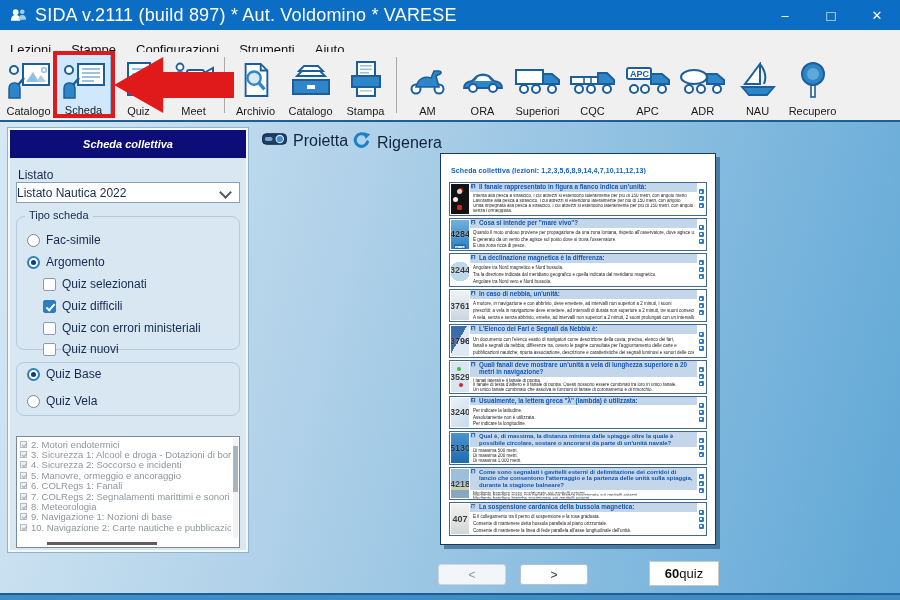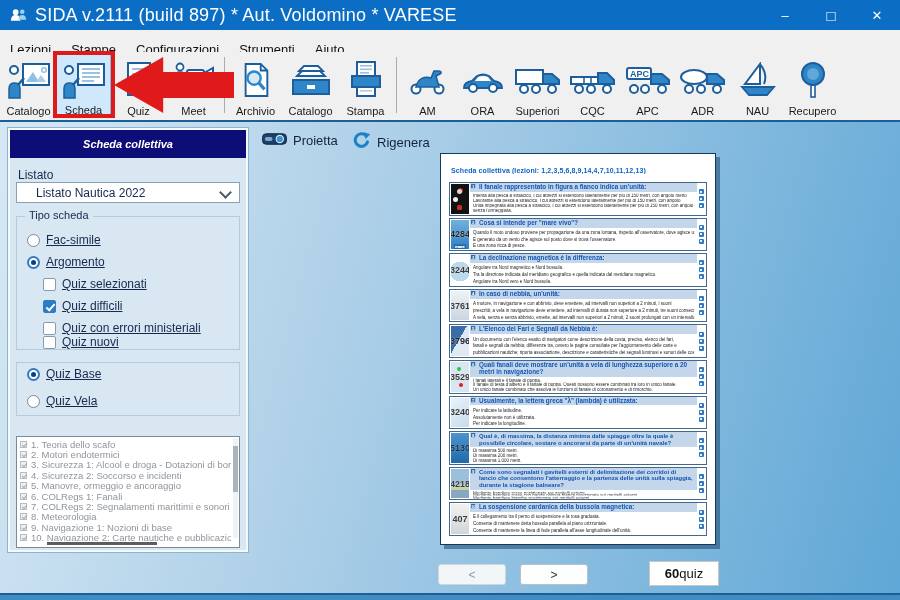--- a/index.html
+++ b/index.html
@@ -43,28 +43,28 @@
                 background:#418cc2;border-top:2px solid #1c5f95;box-sizing:border-box;}
 
   
   .sidebar{position:absolute;left:8px;top:128px;width:240px;height:424px;background:#d9e7f3;
            border:2px solid #f4f9fc;outline:1px solid #8fb3cc;box-sizing:border-box;z-index:5;}
   .sb-header{height:28px;background:#0d0d78;color:#fff;display:flex;align-items:center;justify-content:center;
              font-size:11px;font-weight:bold;font-style:italic;}
   .sb-label{position:absolute;left:8px;top:38px;font-size:12px;color:#16294e;}
   .sb-select{position:absolute;left:6px;top:52px;width:224px;height:21px;background:#fff;
              border:1px solid #86a1b8;font-size:12px;color:#16294e;display:flex;align-items:center;
-             padding-left:19px;box-sizing:border-box;}
+             padding-left:0;box-sizing:border-box;}
   .sb-select .chev{position:absolute;right:9px;top:5px;width:7px;height:7px;
                    border-right:2px solid #4a5a66;border-bottom:2px solid #4a5a66;transform:rotate(45deg);}
-  .groupbox{position:absolute;left:6px;width:224px;border:1px solid #b4cbdc;border-radius:0;box-sizing:border-box;}
+  .groupbox{position:absolute;left:6px;width:224px;border:1px solid #b4cbdc;border-radius:8px;box-sizing:border-box;}
   .gb1{top:86px;height:134px;}
   .gb2{top:232px;height:54px;}
   .glabel{position:absolute;top:-8px;left:8px;background:#d9e7f3;padding:0 4px;font-size:11px;color:#16294e;}
-  .srow{position:absolute;display:flex;align-items:center;gap:6px;font-size:12px;color:#16294e;height:14px;text-decoration:underline;}
+  .srow{position:absolute;display:flex;align-items:center;gap:6px;font-size:12px;color:#16294e;height:14px;}
   .radio{width:13px;height:13px;border:1px solid #7a8a9a;border-radius:50%;background:#fff;box-sizing:border-box;flex:0 0 auto;}
   .radio.checked{border:2px solid #2d7dc4;position:relative;}
   .radio.checked::after{content:"";position:absolute;left:2px;top:2px;width:5px;height:5px;border-radius:50%;background:#0e3e7c;}
   .cb{width:13px;height:13px;border:1px solid #8a9bb0;border-radius:2px;background:#fff;box-sizing:border-box;position:relative;flex:0 0 auto;}
   .cb.checked{background:#2d7dc4;border-color:#2d7dc4;}
   .cb.checked::after{content:"";position:absolute;left:4px;top:1px;width:3px;height:7px;
                      border:solid #fff;border-width:0 2px 2px 0;transform:rotate(42deg);}
   .sb-all{position:absolute;left:8px;top:288px;display:flex;align-items:center;gap:16px;font-size:12px;color:#16294e;margin-top:36px;}
   .listbox{position:absolute;left:6px;top:306px;width:224px;height:112px;background:#fff;
            border:1px solid #7a8a99;box-sizing:border-box;overflow:hidden;padding:2px 8px 0 3px;}
@@ -72,21 +72,21 @@
   .lcb{width:7px;height:7px;border:1px solid #b4bcc4;background:#eef1f3;box-sizing:border-box;position:relative;flex:0 0 auto;}
   .lcb::after{content:"";position:absolute;left:2px;top:0px;width:2px;height:4px;
               border:solid #a0a8b0;border-width:0 1.5px 1.5px 0;transform:rotate(42deg);}
   .ltext{white-space:nowrap;overflow:hidden;flex:1;}
   .vscroll{position:absolute;right:1px;top:1px;width:5px;height:100px;background:#f0f2f4;}
   .vthumb{position:absolute;left:0;top:8px;width:5px;height:46px;background:#a8b4be;}
   .hscroll{position:absolute;left:2px;bottom:2px;width:205px;height:4px;background:#fff;}
   .hthumb{position:absolute;left:28px;top:1px;width:110px;height:2.5px;background:#5c5c5c;}
 
   
-  .ctrl{position:absolute;display:flex;align-items:center;gap:6px;font-size:13px;color:#12233f;z-index:4;}
+  .ctrl{position:absolute;display:flex;align-items:center;gap:6px;font-size:16px;color:#12233f;z-index:4;}
   .ctrl-proietta{left:262px;top:132px;}
   .ctrl-rigenera{left:352px;top:131px;}
 
   
   .page{position:absolute;left:440px;top:153px;width:276px;height:392px;background:#fff;
         border:1px solid #143a5e;box-shadow:4px 4px 0 rgba(25,70,110,.55);box-sizing:border-box;z-index:4;}
   .ptitle{position:absolute;left:10px;top:13px;right:6px;font-size:7px;font-weight:bold;color:#0f62c8;
           letter-spacing:.1px;white-space:nowrap;overflow:hidden;}
   .qwrap{position:absolute;left:8px;right:8px;top:28px;bottom:8px;display:flex;flex-direction:column;gap:2px;}
   .qrow{flex:1;border:1px solid #44678c;display:flex;background:#fff;overflow:hidden;min-height:0;}
@@ -399,21 +399,21 @@
       <span>Quiz selezionati</span>
     </div>
     <div class="srow" style="left:26px;top:82px;">
       <span class="cb checked"></span>
       <span>Quiz difficili</span>
     </div>
     <div class="srow" style="left:26px;top:104px;">
       <span class="cb"></span>
       <span>Quiz con errori ministeriali</span>
     </div>
-    <div class="srow" style="left:26px;top:115px;margin-top:3px;">
+    <div class="srow" style="left:26px;top:115px;margin-top:10px;">
       <span class="cb"></span>
       <span>Quiz nuovi</span>
     </div>
   </div>
 
   <div class="groupbox gb2">
     <div class="srow" style="left:10px;top:4px;">
       <span class="radio checked"></span>
       <span>Quiz Base</span>
     </div>
@@ -422,24 +422,20 @@
       <span>Quiz Vela</span>
     </div>
   </div>
 
   <div class="sb-all">
     <span class="cb checked"></span>
     <span>Seleziona tutte le lezioni</span>
   </div>
 
   <div class="listbox">
-    <div class="lrow">
-        <span class="lcb"></span>
-        <span class="ltext">1. Teoria dello scafo</span>
-      </div>
     <div class="lrow">
         <span class="lcb"></span>
         <span class="ltext">2. Motori endotermici</span>
       </div>
     <div class="lrow">
         <span class="lcb"></span>
         <span class="ltext">3. Sicurezza 1: Alcool e droga - Dotazioni di bordo</span>
       </div>
     <div class="lrow">
         <span class="lcb"></span>

